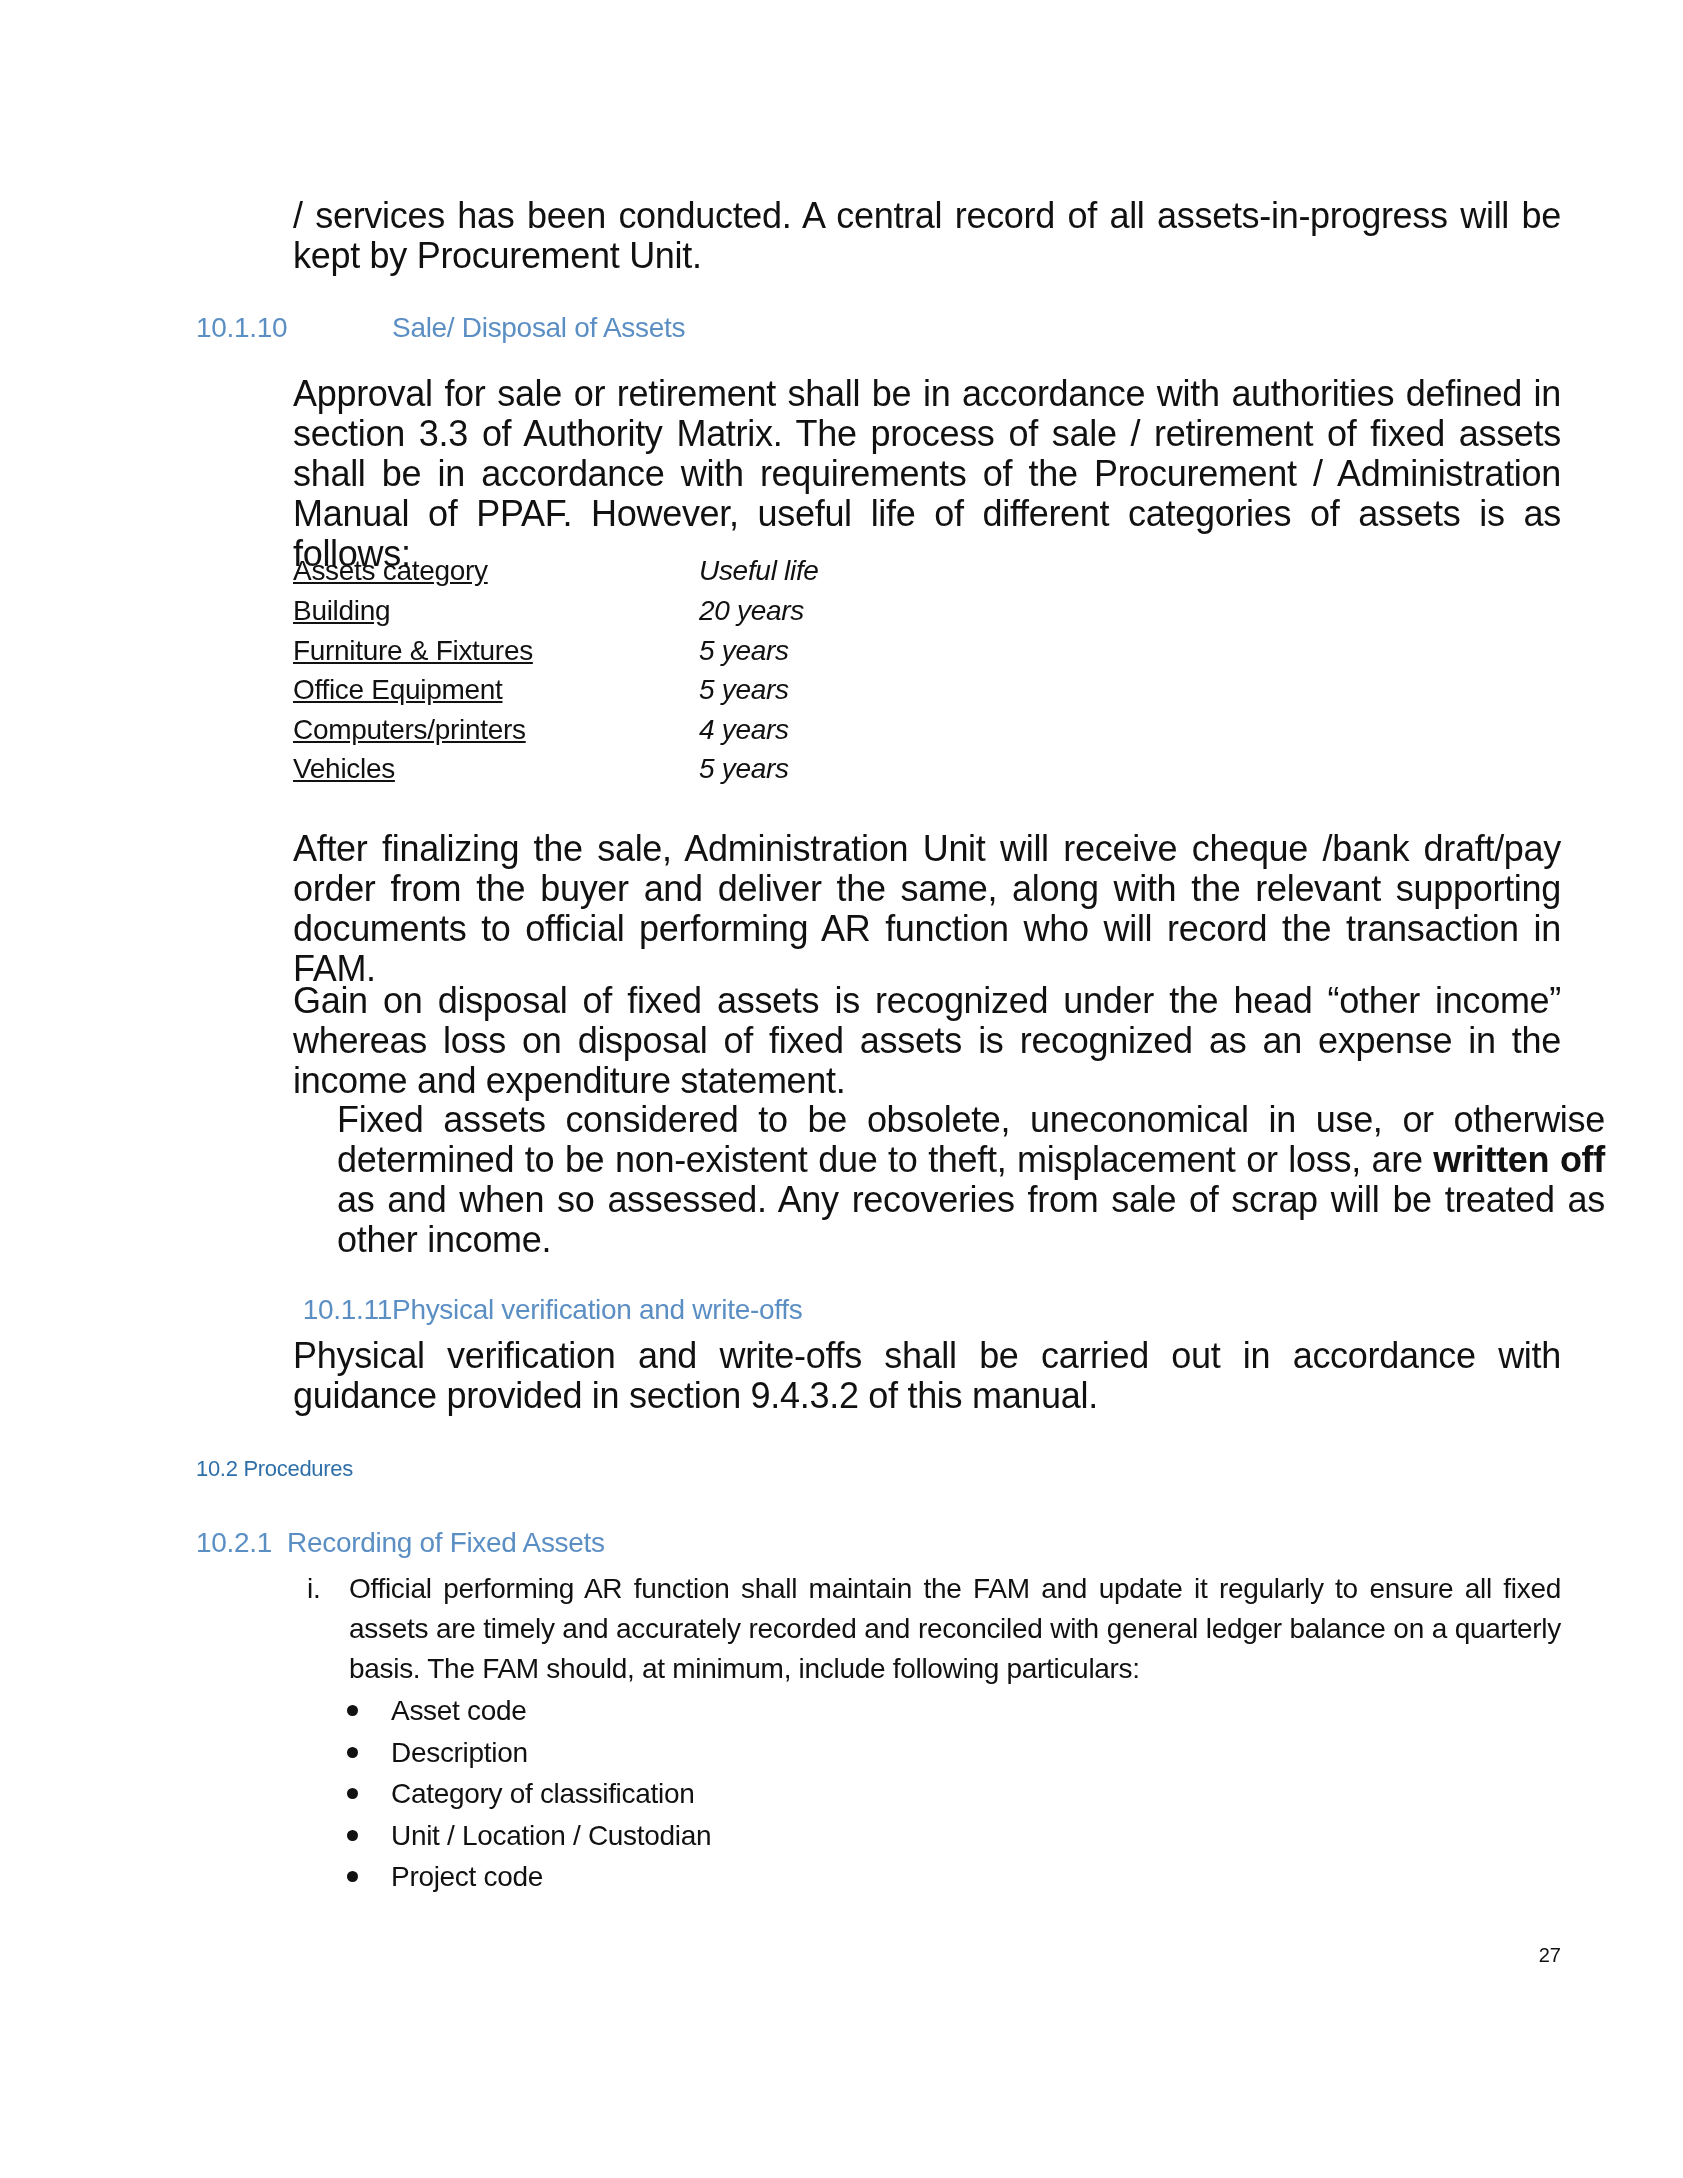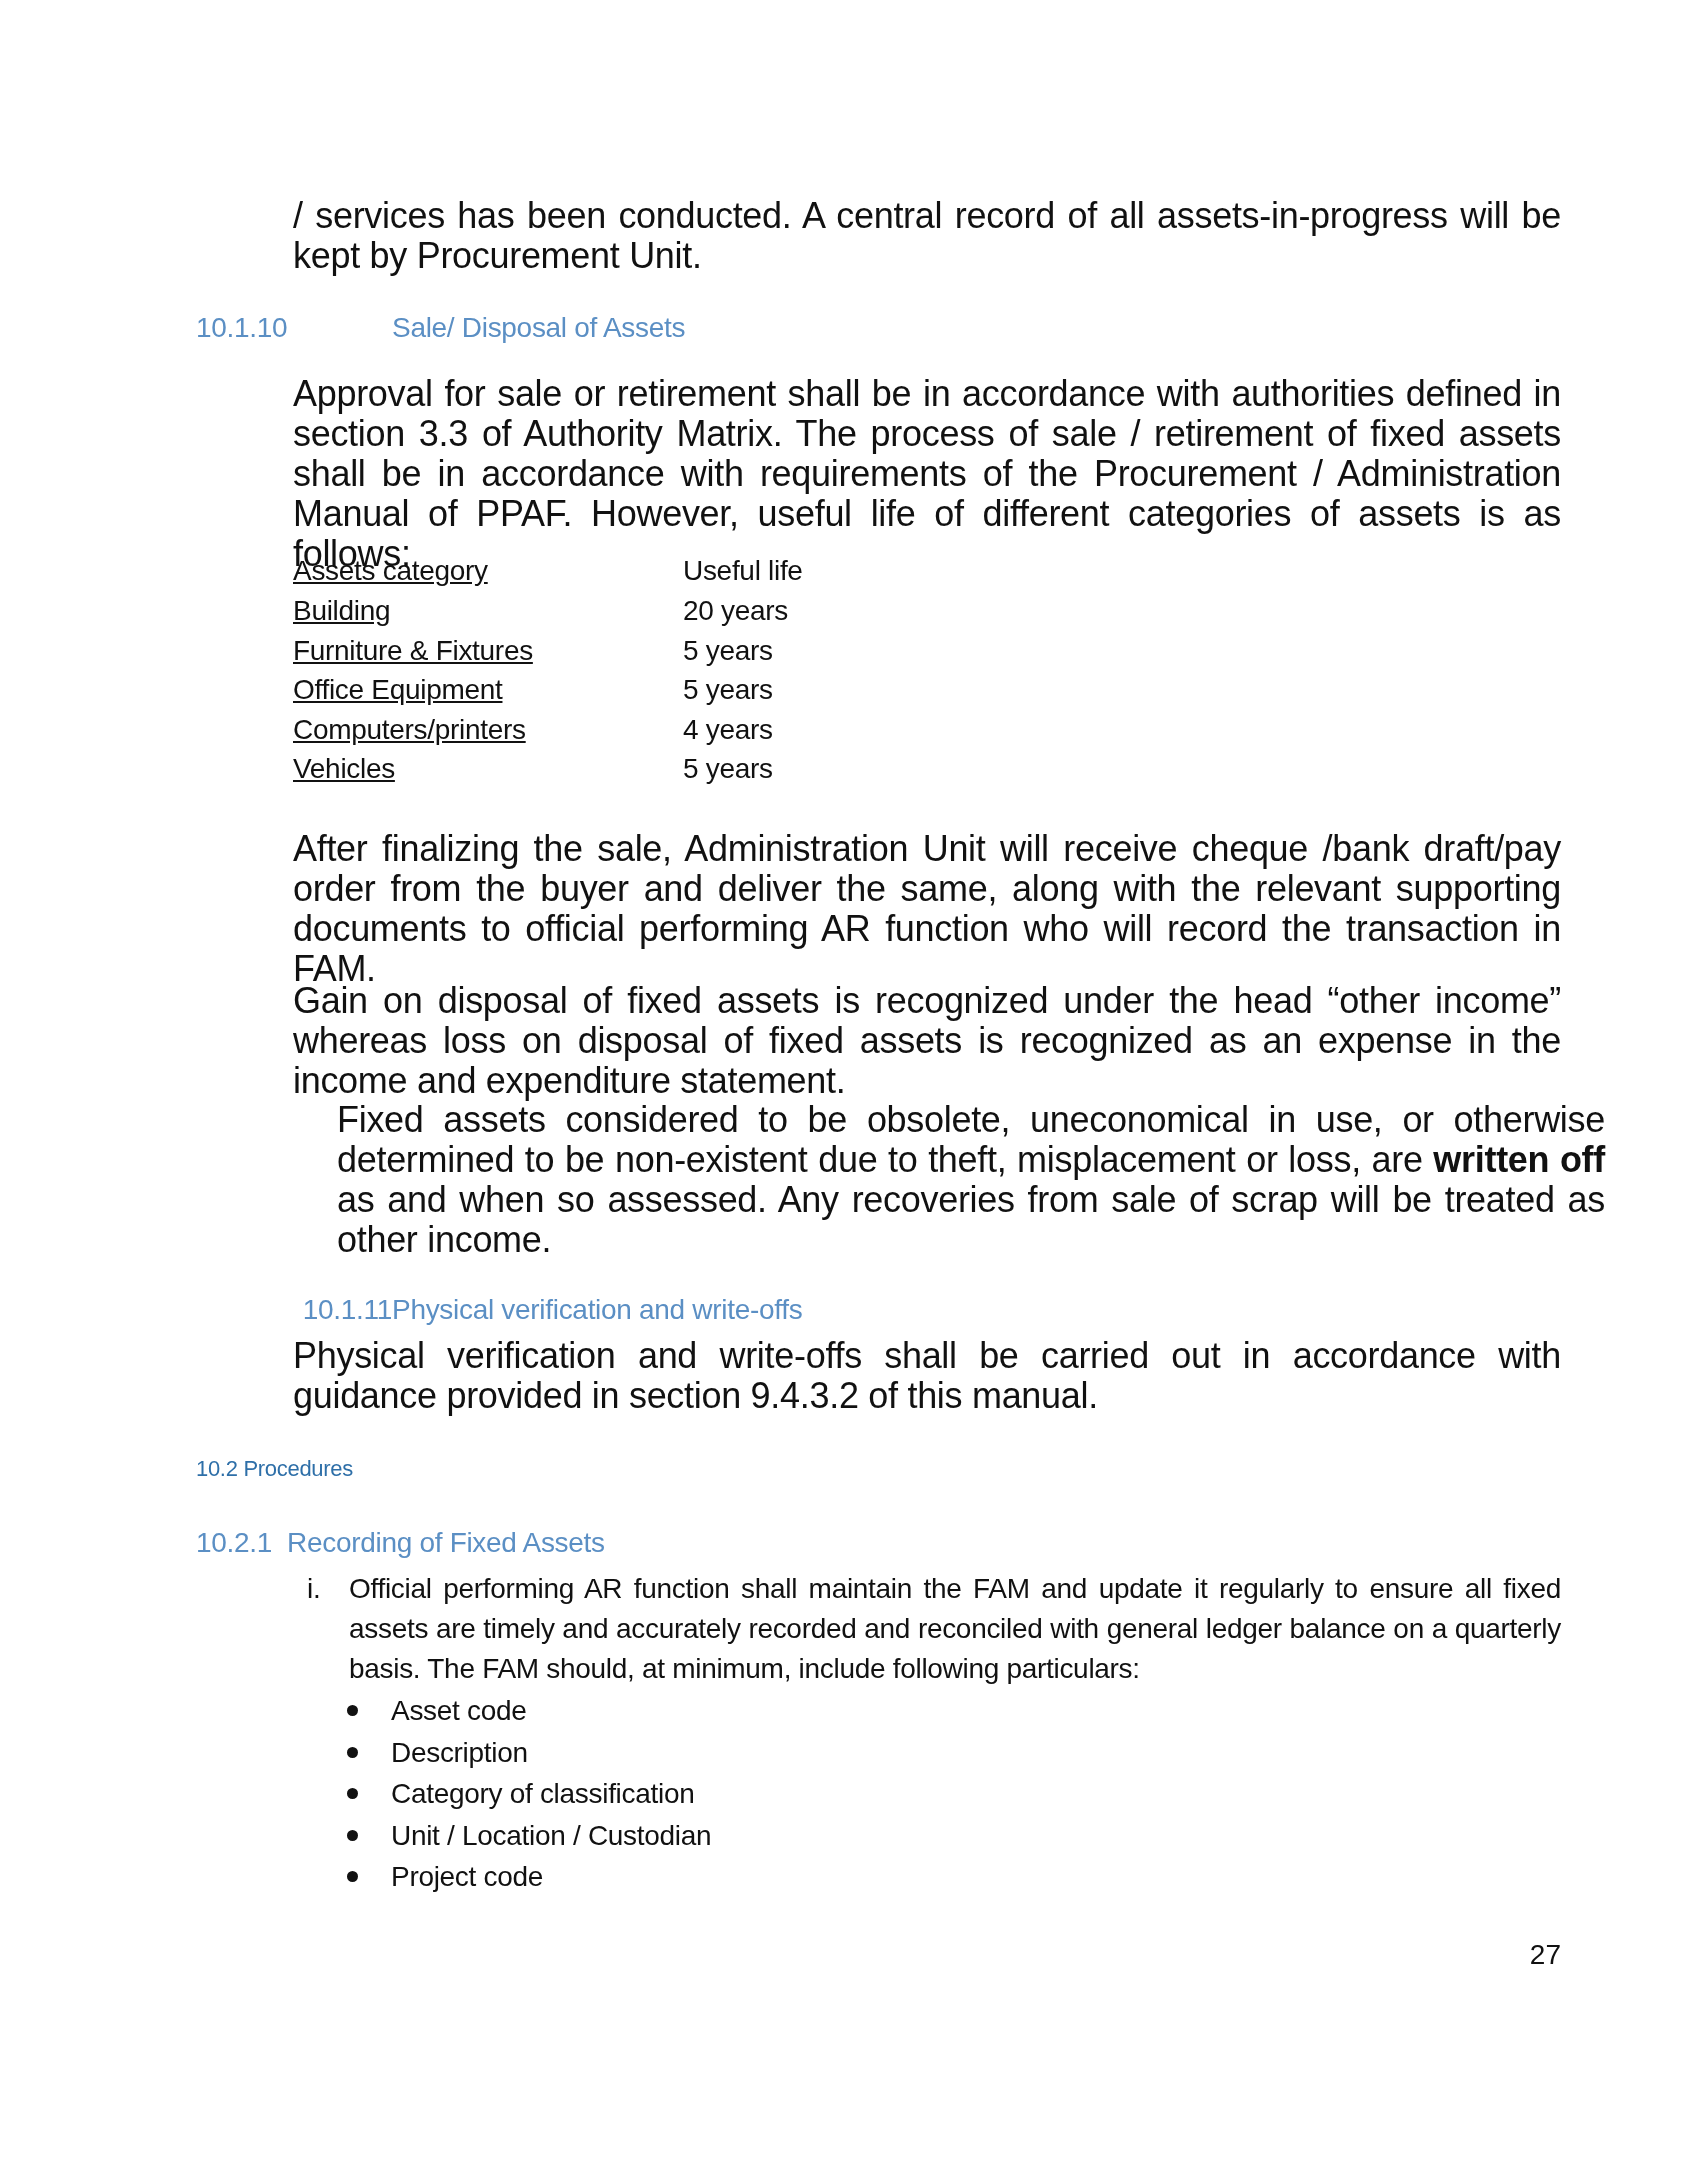--- a/index.html
+++ b/index.html
@@ -9,28 +9,28 @@
   .abs { position: absolute; }
   .body-text { font-size: 36px; line-height: 40px; color: #111;
                letter-spacing: -0.3px; }
   .justify { text-align: justify; text-align-last: left; }
   .h3 { font-size: 28px; line-height: 40px; color: #5b8fc4; letter-spacing: -0.3px; }
   .h2 { font-size: 22px; line-height: 44px; color: #2e6fa8; letter-spacing: -0.3px; text-align: center; }
   .para { left: 293px; width: 1268px; }
   .h3 .num { display: inline-block; width: 196px; }
   .tbl-row { position: absolute; left: 293px; font-size: 28px; line-height: 40px; letter-spacing: -0.3px; }
   .tbl-row .c1 { position: absolute; left: 0; white-space: nowrap; text-decoration: underline; }
-  .tbl-row .c2 { position: absolute; left: 390px; white-space: nowrap; }
+  .tbl-row .c2 { position: absolute; left: 406px; white-space: nowrap; font-style: italic; }
   .list-item { position: absolute; left: 307px; width: 1254px; font-size: 28px; line-height: 40px; letter-spacing: -0.3px; }
   .list-item .marker { position: absolute; left: 0; top: 0; }
   .list-item .txt { display: block; margin-left: 42px; text-align: justify; text-align-last: left; }
   .bullet { position: absolute; left: 347px; font-size: 28px; line-height: 42px; letter-spacing: -0.3px; }
   .bullet .dot { position: absolute; left: 0; top: 15px; width: 11px; height: 11px; border-radius: 50%; background: #111; }
   .bullet .btxt { position: absolute; left: 44px; white-space: nowrap; }
-  .page-number { position: absolute; right: 122px; top: 1935px; font-size: 28px; line-height: 40px; }
+  .page-number { position: absolute; right: 122px; top: 1935px; font-size: 20px; line-height: 40px; }
   b { font-weight: bold; }
 </style>
 </head>
 <body>
 
 <div class="page">
 
   <div class="abs body-text justify para" style="top:196px;">/ services has been conducted. A central record of all assets-in-progress will be kept by Procurement Unit.</div>
 
   <div class="abs h3" style="left:196px; top:308px;">

